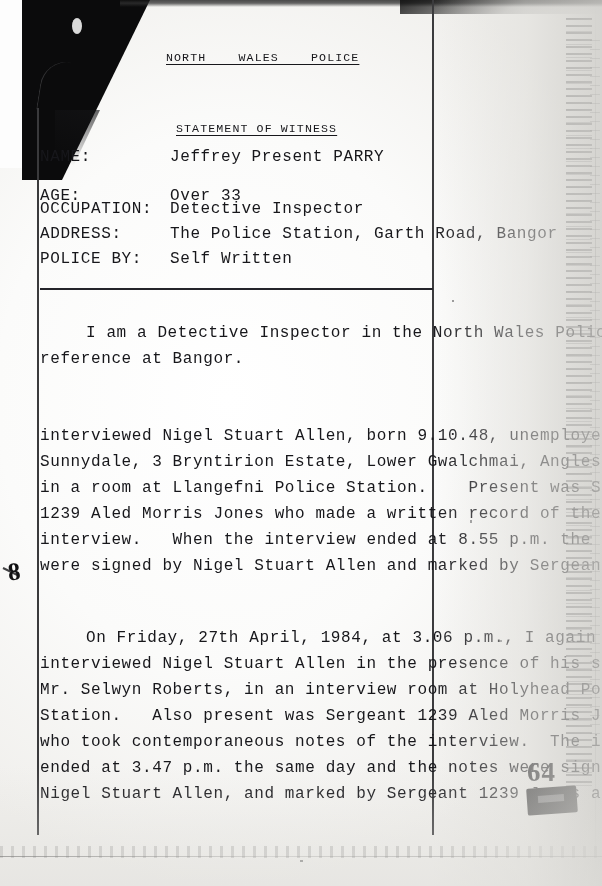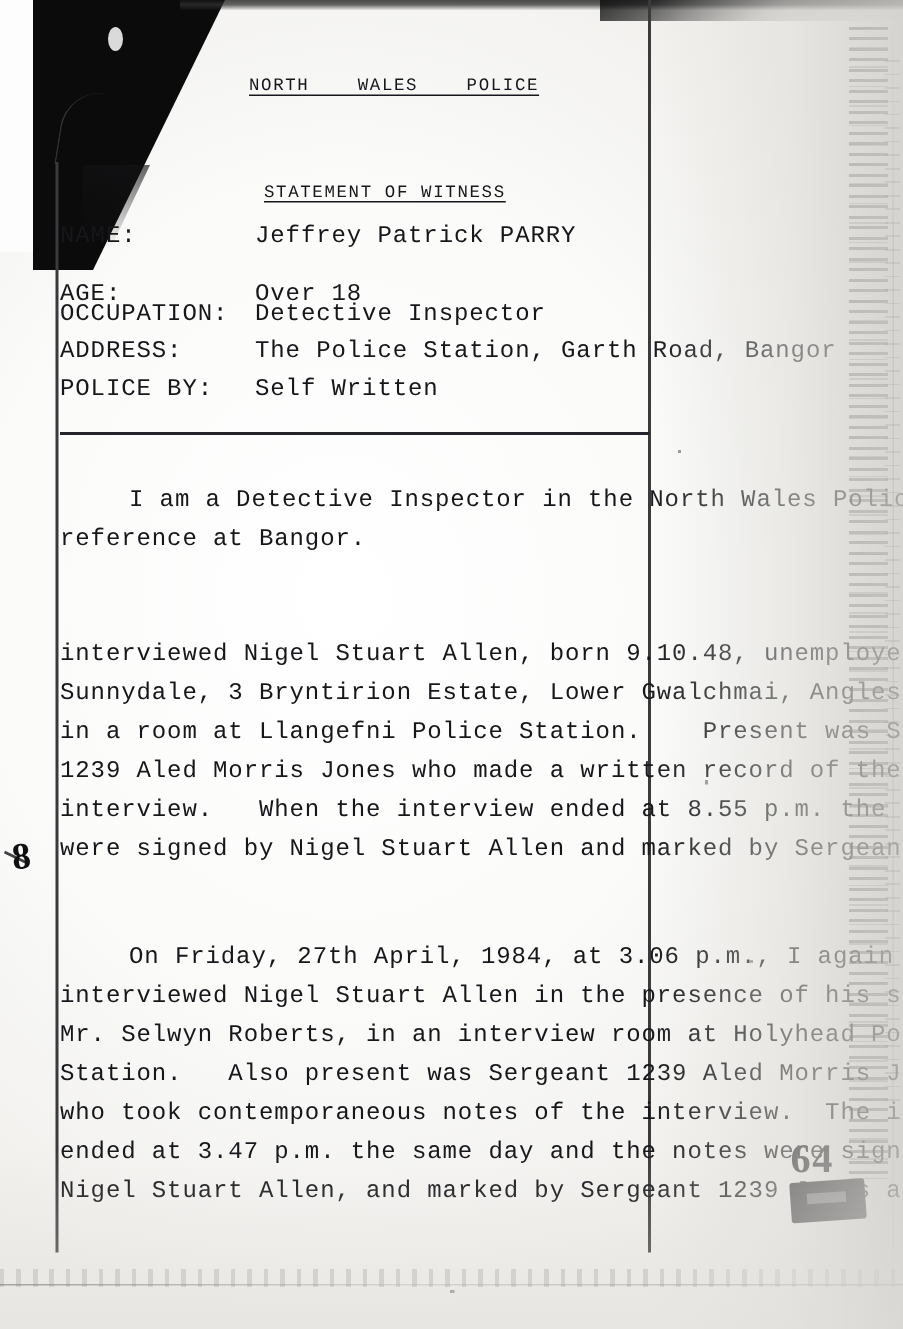--- a/index.html
+++ b/index.html
@@ -250,23 +250,23 @@
 
   <div class="rule-left"></div>
   <div class="rule-left-curve"></div>
   <div class="rule-right"></div>
   <div class="rule-divider"></div>
 
   <div class="doc-text hdr title-police">NORTH    WALES    POLICE</div>
   <div class="doc-text hdr title-statement">STATEMENT OF WITNESS</div>
 
   <div class="doc-text field-label row1">NAME:</div>
-  <div class="doc-text field-value row1">Jeffrey Patrick PARRY</div>
+  <div class="doc-text field-value row1">Jeffrey Present PARRY</div>
   <div class="doc-text field-label row2">AGE:</div>
-  <div class="doc-text field-value row2">Over 18</div>
+  <div class="doc-text field-value row2">Over 33</div>
   <div class="doc-text field-label row3">OCCUPATION:</div>
   <div class="doc-text field-value row3">Detective Inspector</div>
   <div class="doc-text field-label row4">ADDRESS:</div>
   <div class="doc-text field-value row4">The Police Station, Garth Road, Bangor</div>
   <div class="doc-text field-label row5">POLICE BY:</div>
   <div class="doc-text field-value row5">Self Written</div>
 
   <div class="doc-text indent" style="top:325px;">I am a Detective Inspector in the North Wales Police,</div>
   <div class="doc-text body-line" style="top:351px;">reference at Bangor.</div>
 

